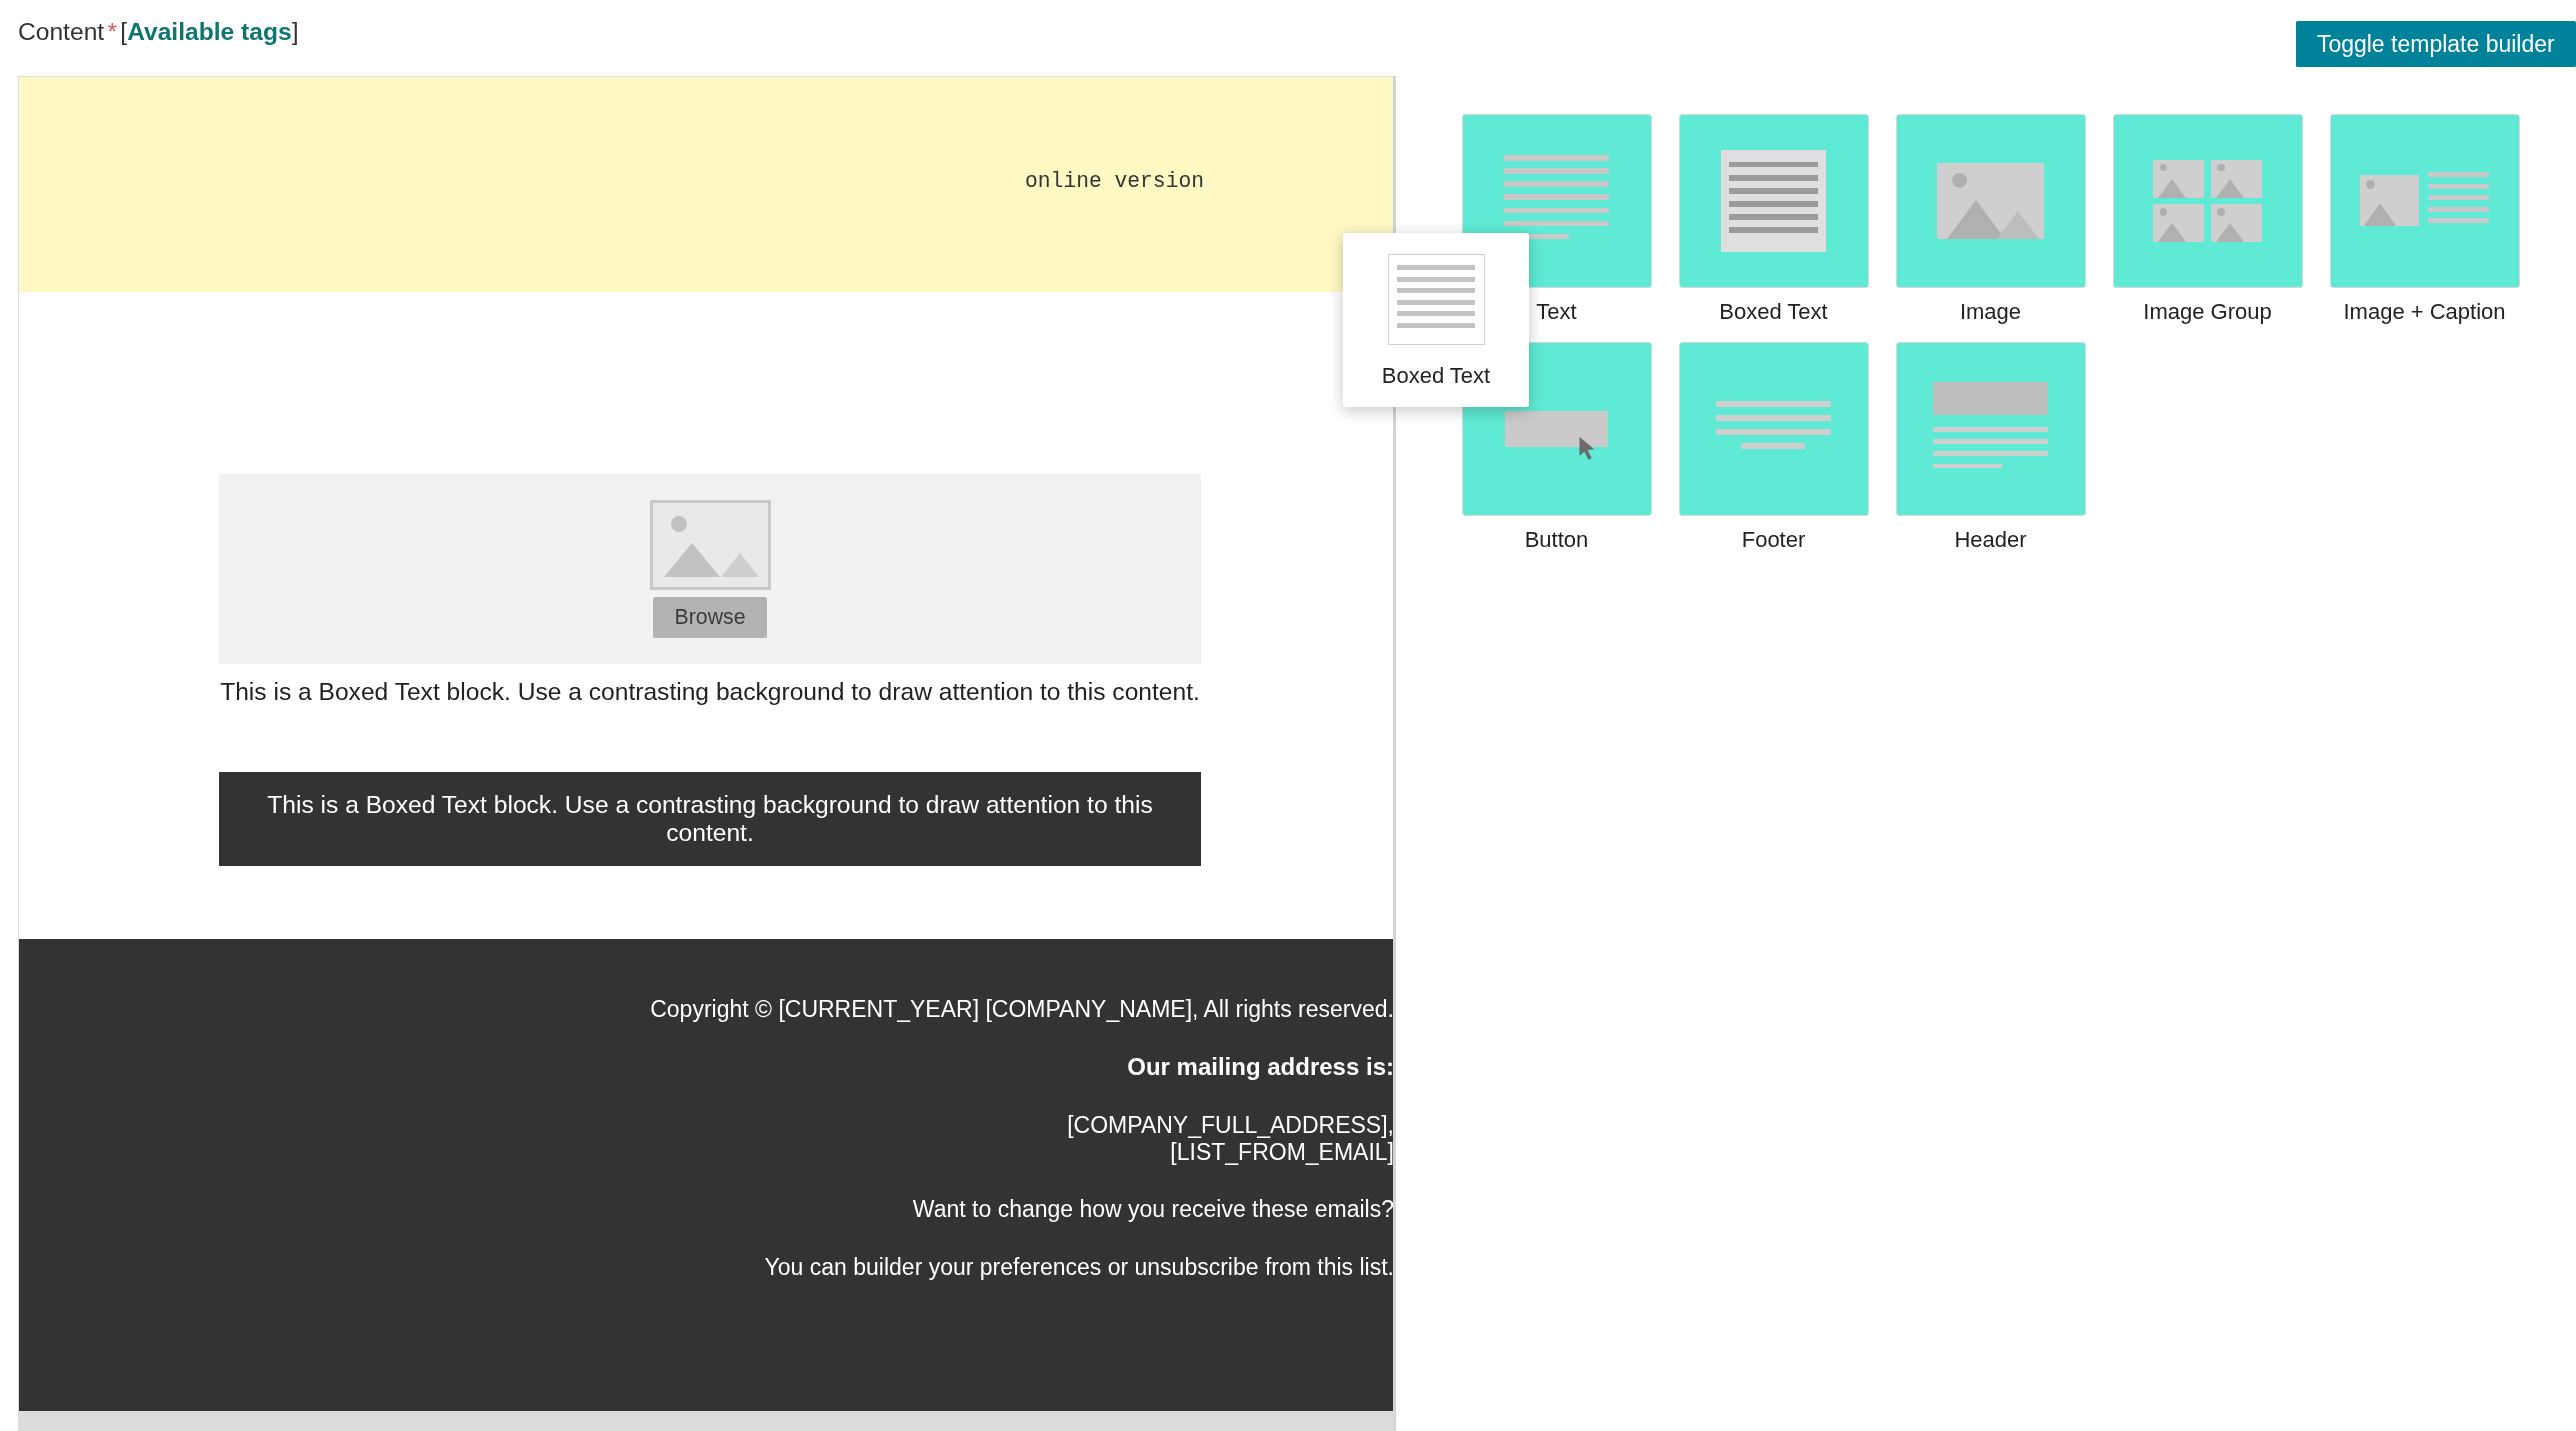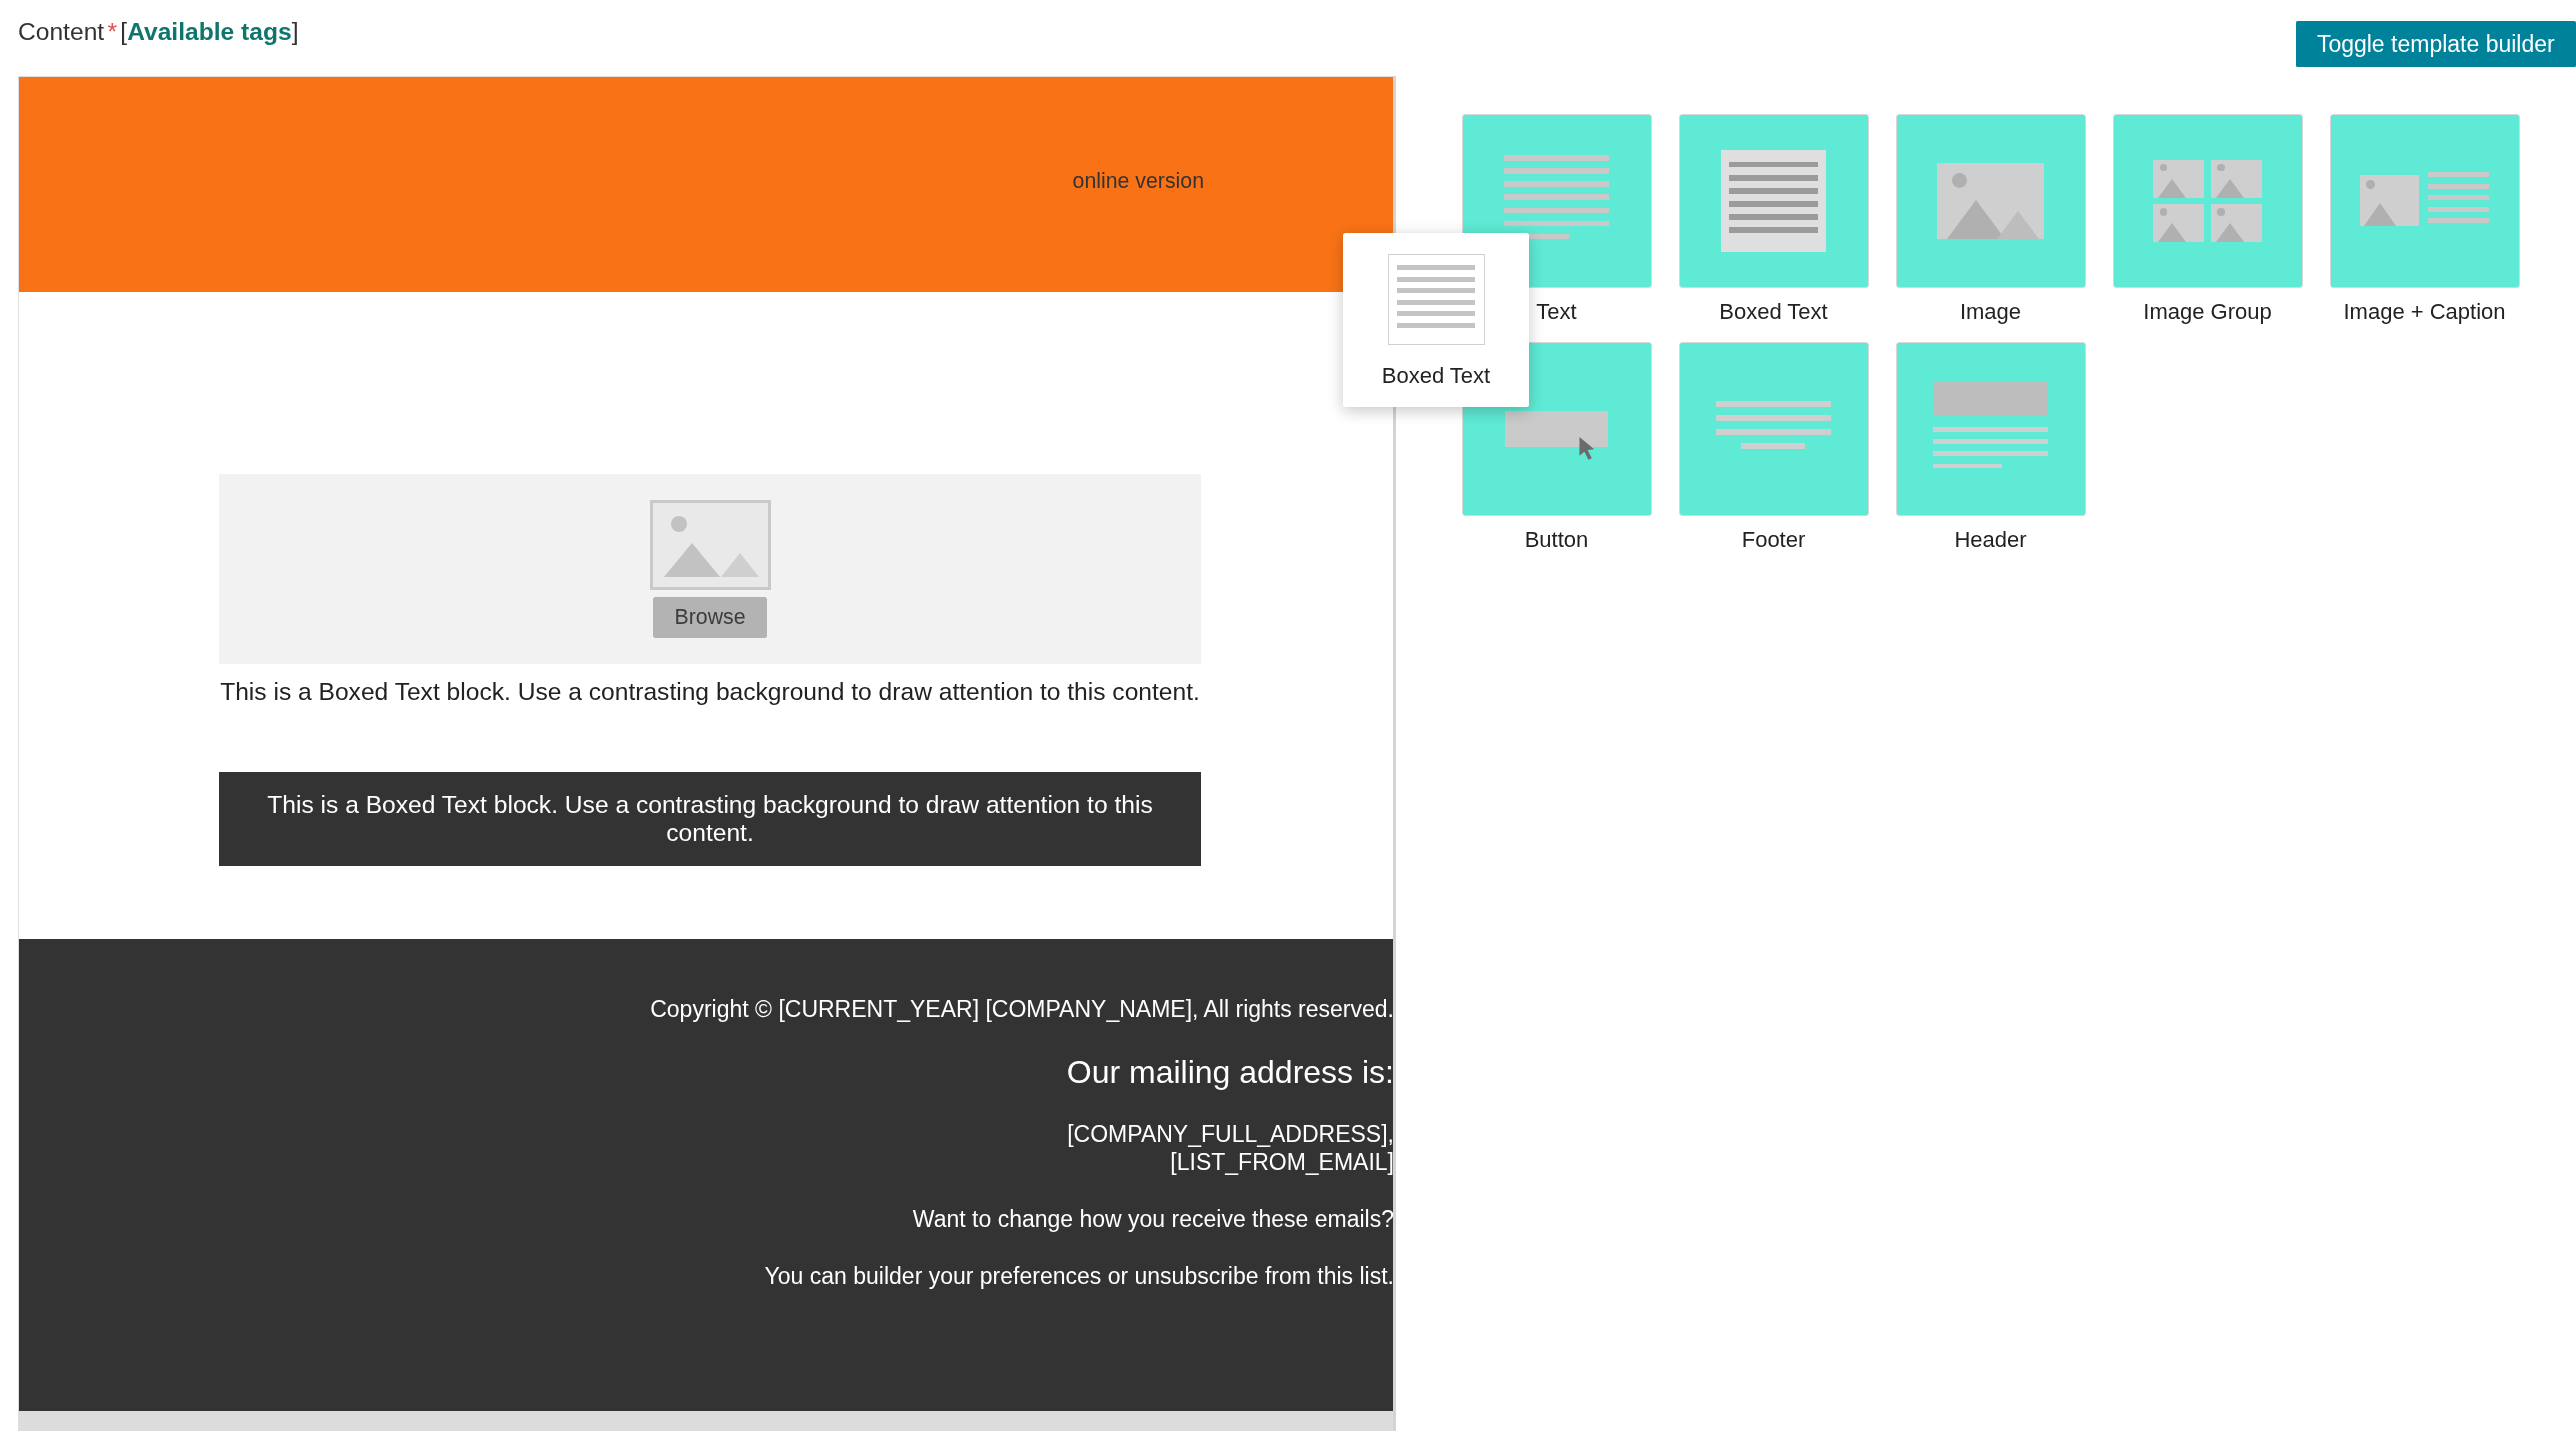--- a/index.html
+++ b/index.html
@@ -55,22 +55,23 @@
   }
   #canvas-scrollline {
     position: absolute;
     left: 1393px; top: 76px;
     width: 2.5px; height: 1356px;
     background: #d4d4d4;
   }
 
   .email-header {
     height: 215px;
-    background: #f97316;
+    background: #fef9c3;
     position: relative;
+    font-family: Liberation Mono, monospace;
   }
   .online-version {
     position: absolute;
     right: 190px; top: 92px;
     font-size: 21.3px;
     color: #333333;
   }
 
   .email-body {
     background: #ffffff;
@@ -200,21 +201,21 @@
     width: 100%;
     background: #333333;
     color: #ffffff;
     padding: 57px 0 74px 0;
     text-align: center;
     font-size: 23px;
     line-height: 1.2;
     height: 493px;
   }
   .email-footer p { margin: 0 0 29.6px 0; text-align: right; }
-  .email-footer .bold { font-weight: normal; font-size: 32px; }
+  .email-footer .bold { font-weight: bold; font-size: 24px; }
   .footer-bottom-strip {
     position: absolute;
     left: 0; bottom: 0;
     width: 100%; height: 21.3px;
     background: #dcdcdc;
   }
 
   
   #builder {
     position: absolute;

